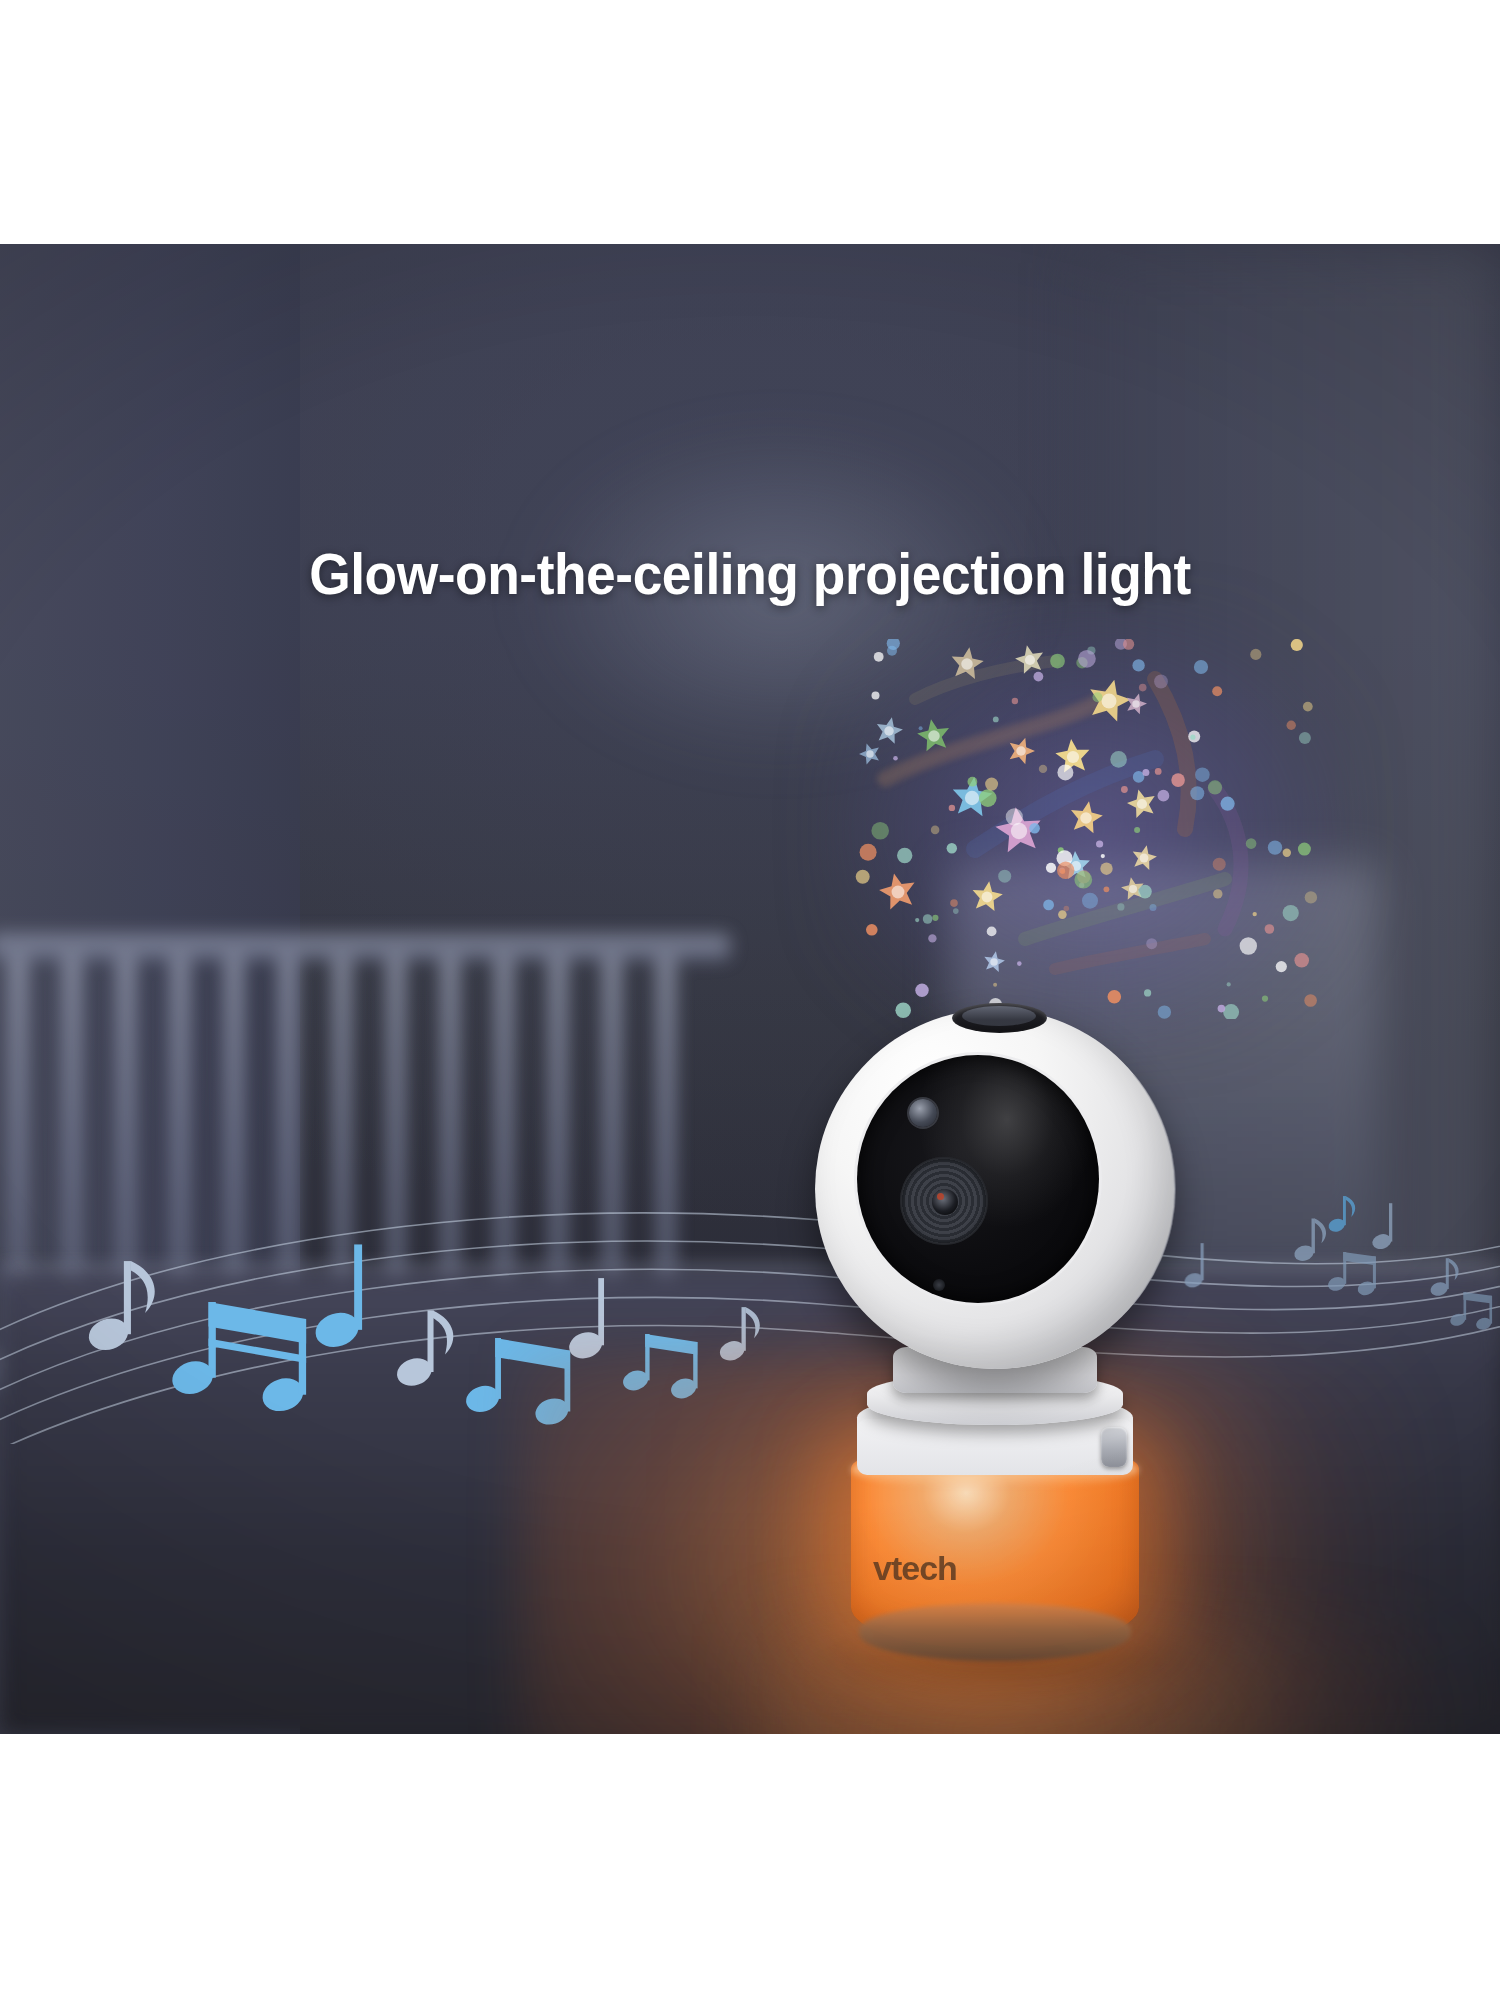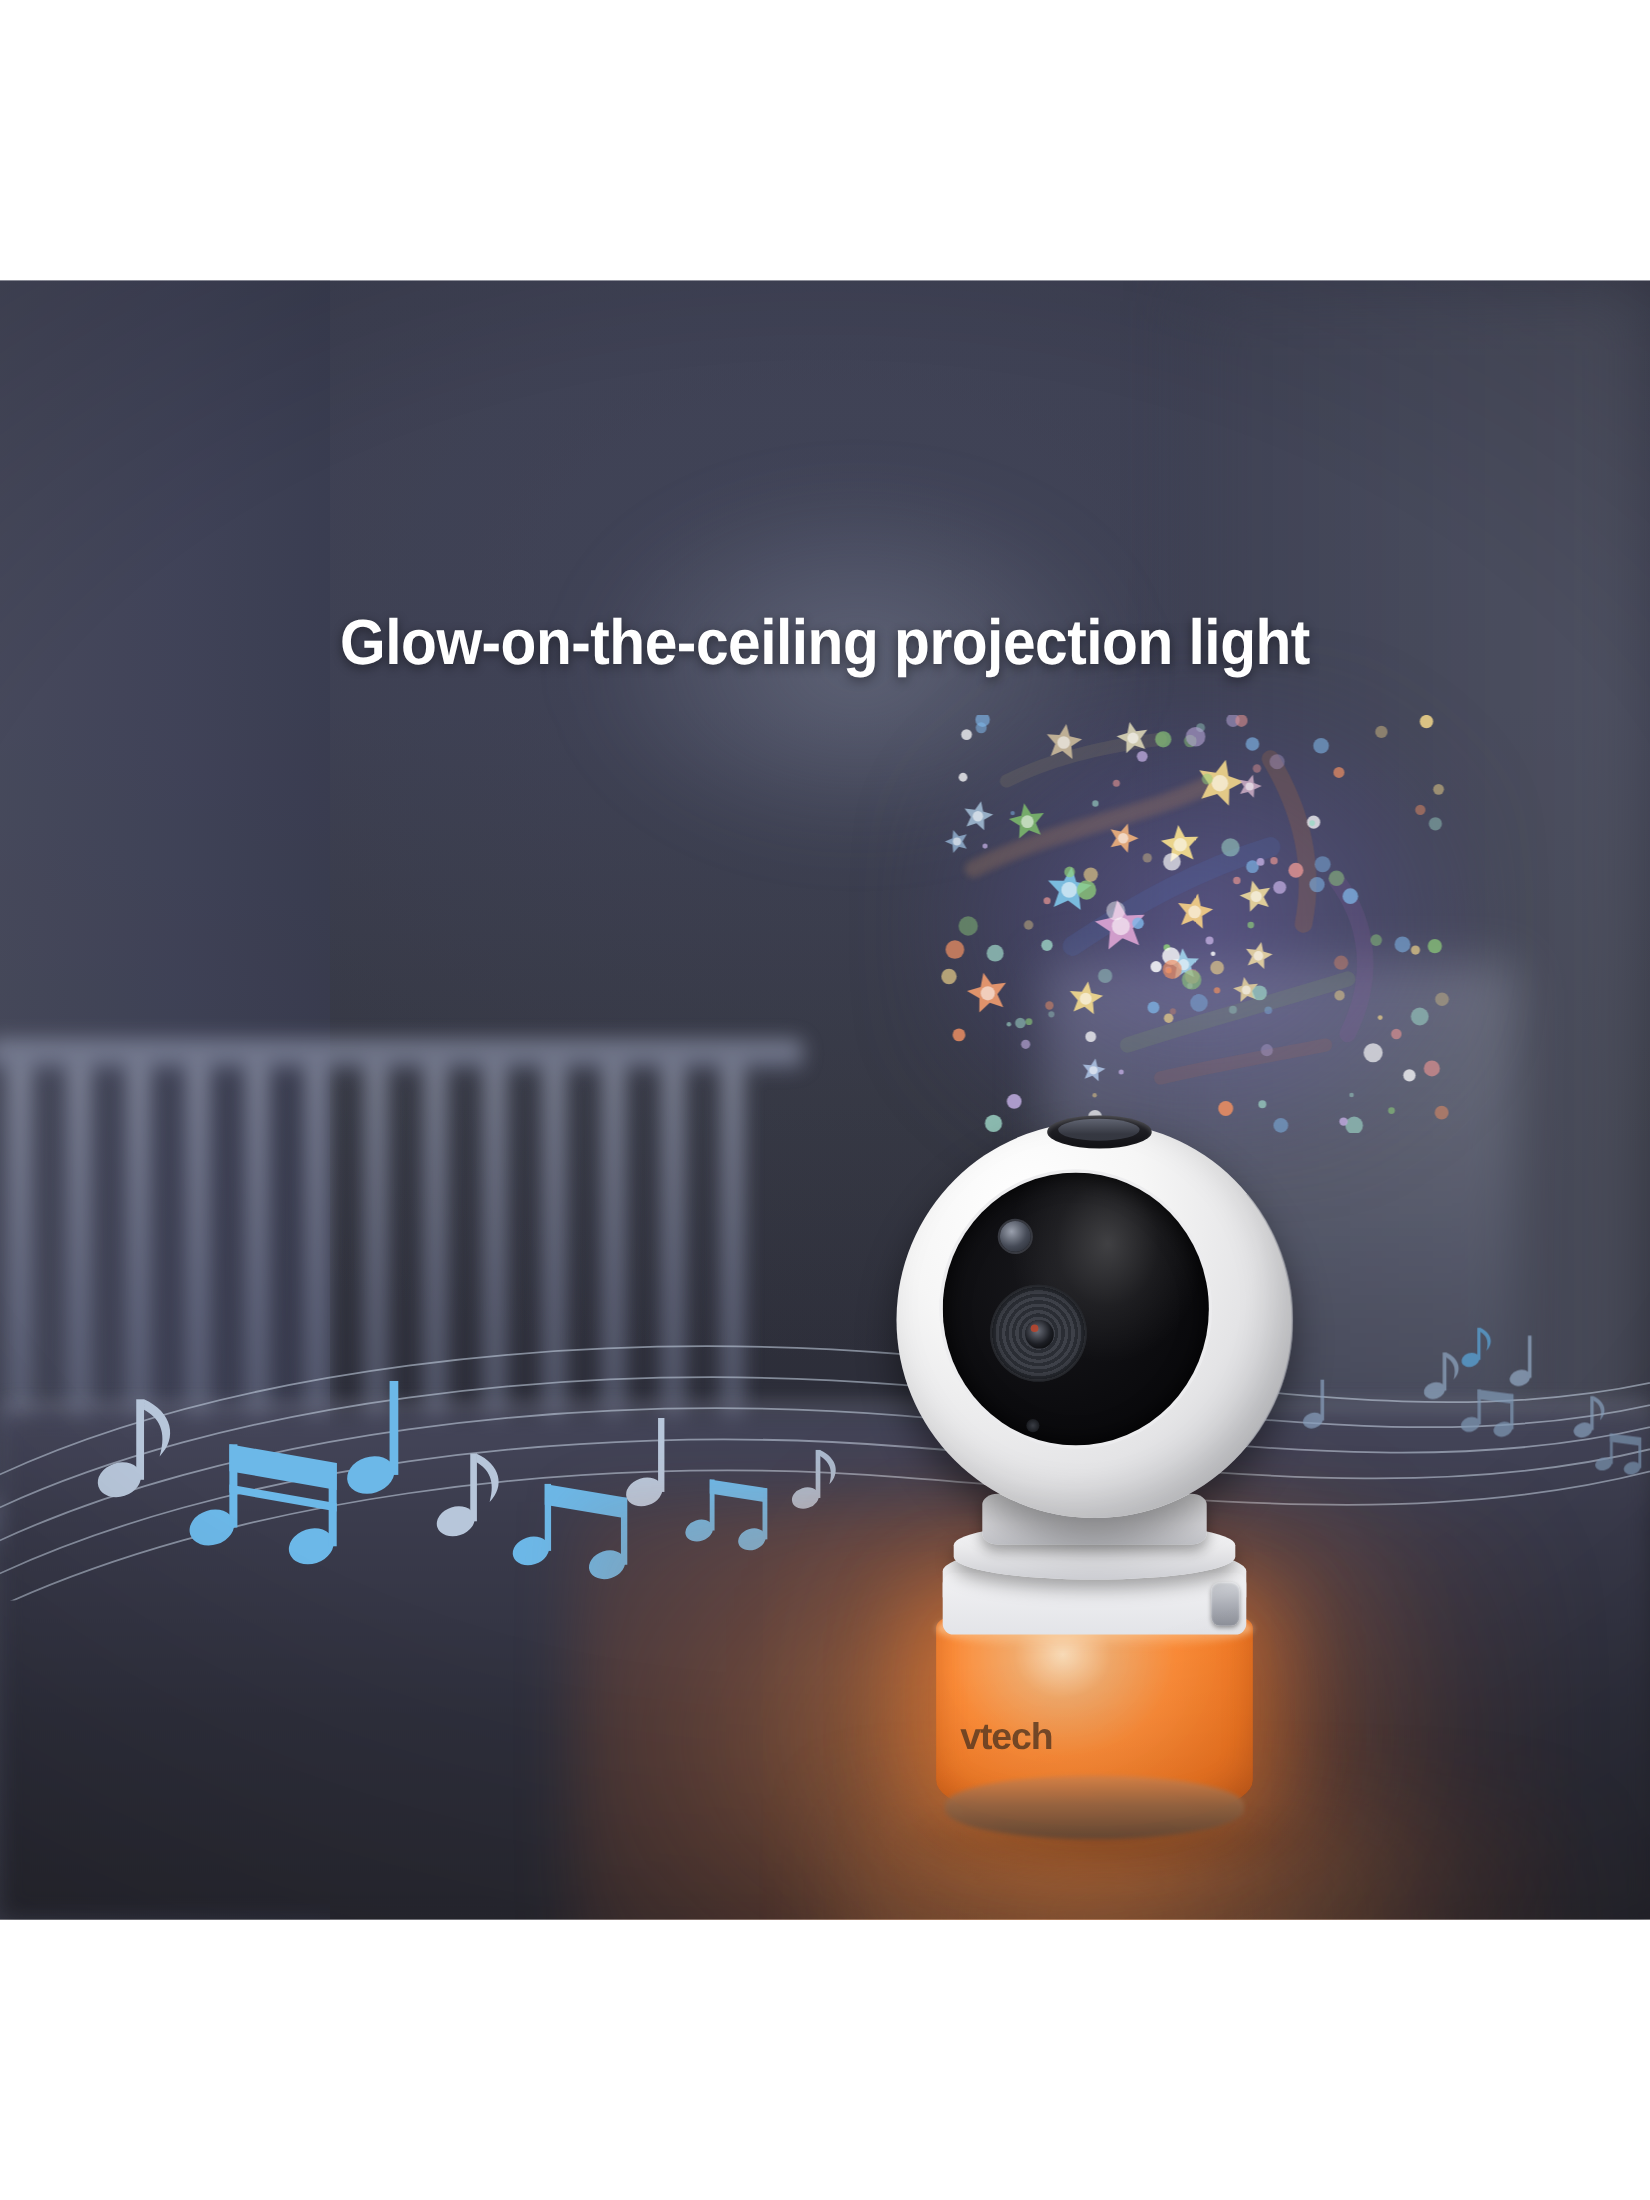--- a/index.html
+++ b/index.html
@@ -2,21 +2,21 @@
 <html><head>
 <meta charset="utf-8">
 <style>
   html,body{margin:0;padding:0;background:#ffffff;}
   body{width:1500px;height:2000px;overflow:hidden;font-family:"Liberation Sans",sans-serif;}
 
   .page{position:relative;width:1500px;height:2000px;background:#ffffff;}
 
   
   .hero{
-    position:absolute;left:0;top:255px;width:1500px;height:1490px;
+    position:absolute;left:0;top:244px;width:1500px;height:1490px;
     overflow:hidden;
     background:
       radial-gradient(120% 80% at 50% 18%, rgba(70,74,96,0.55) 0%, rgba(44,46,62,0) 60%),
       linear-gradient(180deg,#3b3d4e 0%,#3a3c4d 26%,#33353f 50%,#2b2c38 72%,#2a2a33 100%);
   }
 
   
   .bg-layer{position:absolute;inset:0;filter:blur(0px);}
   .wall-left{
     position:absolute;left:0;top:0;width:300px;height:1490px;

